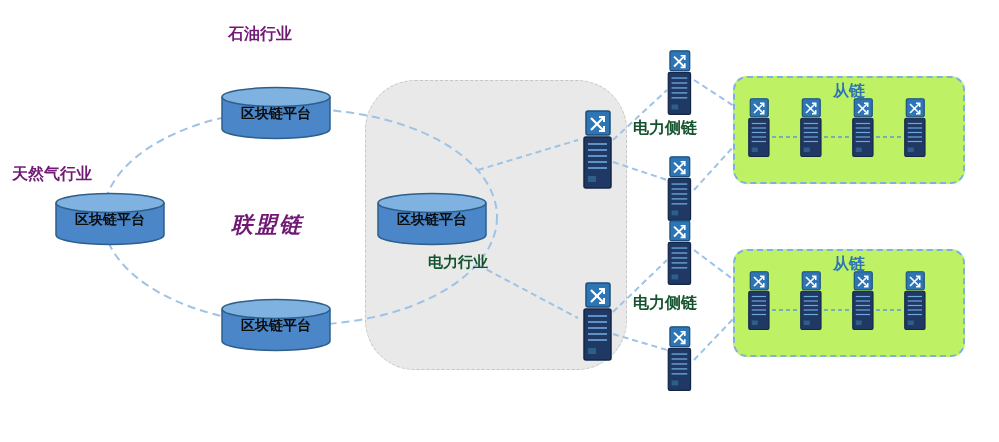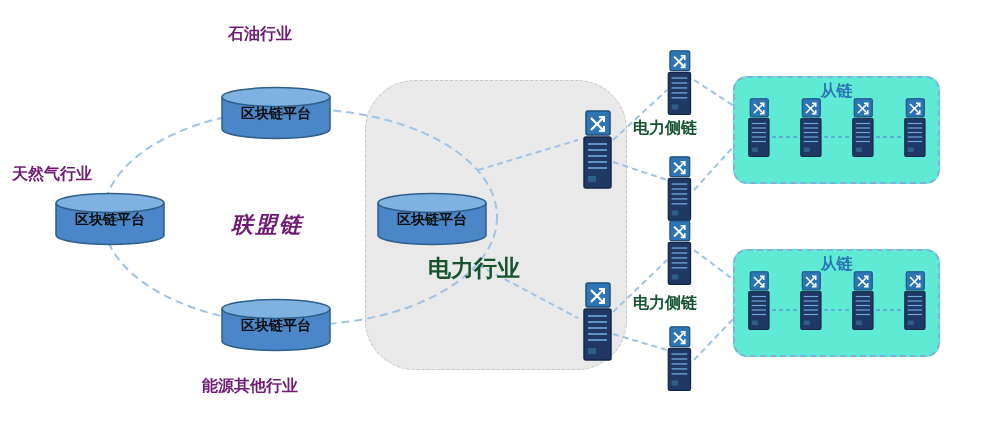--- a/index.html
+++ b/index.html
@@ -5,22 +5,22 @@
   * { margin:0; padding:0; box-sizing:border-box; }
   body { font-family:"Liberation Sans", sans-serif; background:#ffffff; }
   .canvas { position:relative; width:999px; height:442px; background:#ffffff; overflow:hidden; }
 
   
   .graybox {
     position:absolute; left:365px; top:80px; width:262px; height:290px;
     background:#e9e9e9; border:1.5px dashed #c6c6c6; border-radius:50px; z-index:1;
   }
   .subbox {
-    position:absolute; width:207px; height:108px;
-    background:#5eead4; border:2px dashed #7fb0de; border-radius:14px; z-index:1;
+    position:absolute; width:232px; height:108px;
+    background:#bef264; border:2px dashed #7fb0de; border-radius:14px; z-index:1;
   }
   .subbox .sub-title {
     position:absolute; top:3px; left:0; right:0; text-align:center;
     font-weight:bold; font-size:16px; color:#2e74b5;
   }
 
   
   .overlay { position:absolute; left:0; top:0; z-index:2; pointer-events:none; }
   .ring { fill:none; stroke:#9dc3e6; stroke-width:2; stroke-dasharray:8 5; }
   .dash line { stroke:#9dc3e6; stroke-width:2; stroke-dasharray:6 4; }
@@ -195,19 +195,18 @@
       </svg>
   </div>
   <div class="node" style="left:901px;top:271px;">
     <svg width="27" height="60">
         <use href="#node-sym"></use>
       </svg>
   </div>
 
   <div class="lbl" style="left:228px;top:24px;font-size:16px;">石油行业</div>
   <div class="lbl" style="left:12px;top:164px;font-size:16px;">天然气行业</div>
-  <div class="lbl" style="left:202px;top:376px;font-size:16px;">能源其他行业</div>
   <div class="lbl" style="left:231px;top:210px;font-size:22px;letter-spacing:2px;font-style:italic;">联盟链</div>
-  <div class="lbl blue" style="left:428px;top:253px;font-size:23px;">电力行业</div>
+  <div class="lbl blue" style="left:428px;top:253px;font-size:15px;">电力行业</div>
   <div class="lbl blue" style="left:633px;top:118px;font-size:16px;">电力侧链</div>
   <div class="lbl blue" style="left:633px;top:293px;font-size:16px;">电力侧链</div>
 
 </div>
 
 </body></html>

